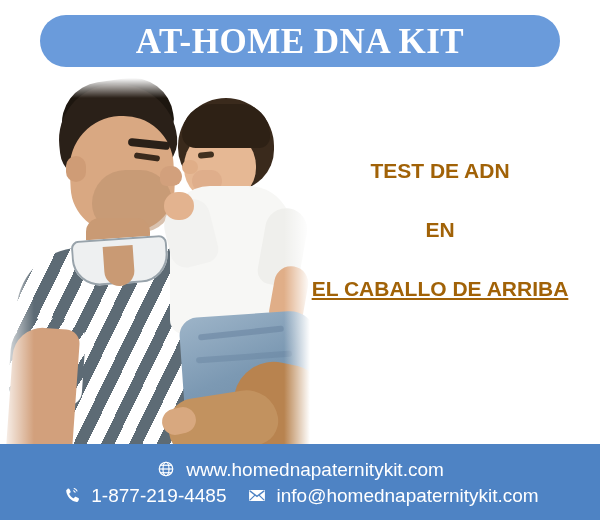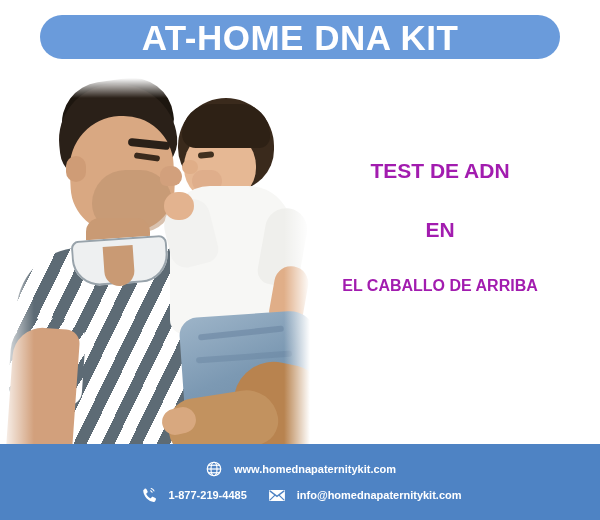--- a/index.html
+++ b/index.html
@@ -17,27 +17,28 @@
     background: #ffffff;
     overflow: hidden;
   }
 
   
   .header-banner {
     position: absolute;
     left: 40px;
     top: 15px;
     width: 520px;
-    height: 44px;
+    height: 52px;
     background: #6a9bdb;
     border-radius: 29px;
     display: flex;
     align-items: center;
     justify-content: center;
     z-index: 5;
+    font-family: Liberation Serif, serif;
   }
   .header-title {
     color: #ffffff;
     font-size: 35px;
     font-weight: bold;
     letter-spacing: 0.5px;
     line-height: 1;
     white-space: nowrap;
   }
 
@@ -346,29 +347,29 @@
   
   .headline-block {
     position: absolute;
     left: 290px;
     top: 160px;
     width: 300px;
     z-index: 4;
     text-align: center;
   }
   .headline-line {
-    color: #a21caf;
+    color: #a16207;
     font-size: 21px;
     font-weight: bold;
     line-height: 1;
     white-space: nowrap;
   }
   .headline-line.l1 { margin-bottom: 38px; }
   .headline-line.l2 { margin-bottom: 38px; margin-top: 20px; }
-  .headline-line.l3 { font-size: 16px; }
+  .headline-line.l3 { font-size: 21px; text-decoration: underline; }
 
   
   .footer {
     position: absolute;
     left: 0;
     bottom: 0;
     width: 600px;
     height: 76px;
     background: #4e83c4;
     z-index: 6;
@@ -384,22 +385,22 @@
     justify-content: center;
   }
   .footer-row.row2 { gap: 20px; }
   .footer-item {
     display: flex;
     align-items: center;
     gap: 10px;
   }
   .footer-text {
     color: #ffffff;
-    font-size: 11px;
-    font-weight: bold;
+    font-size: 19px;
+    font-weight: normal;
     line-height: 1;
     white-space: nowrap;
   }
   .ficon {
     display: inline-flex;
     align-items: center;
     justify-content: center;
     width: 20px;
     height: 20px;
     flex: 0 0 20px;

